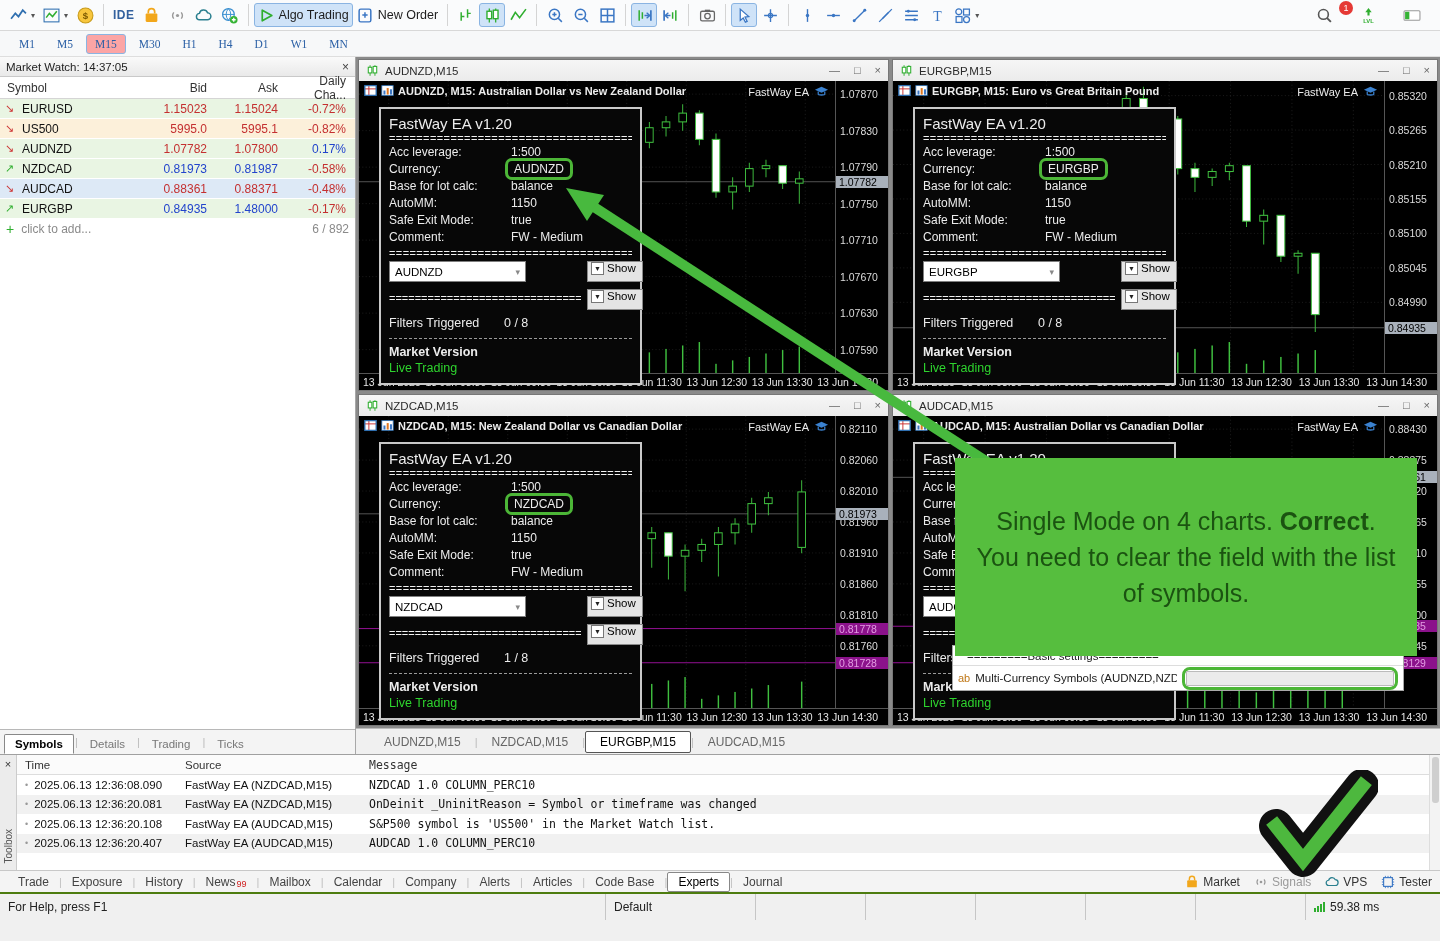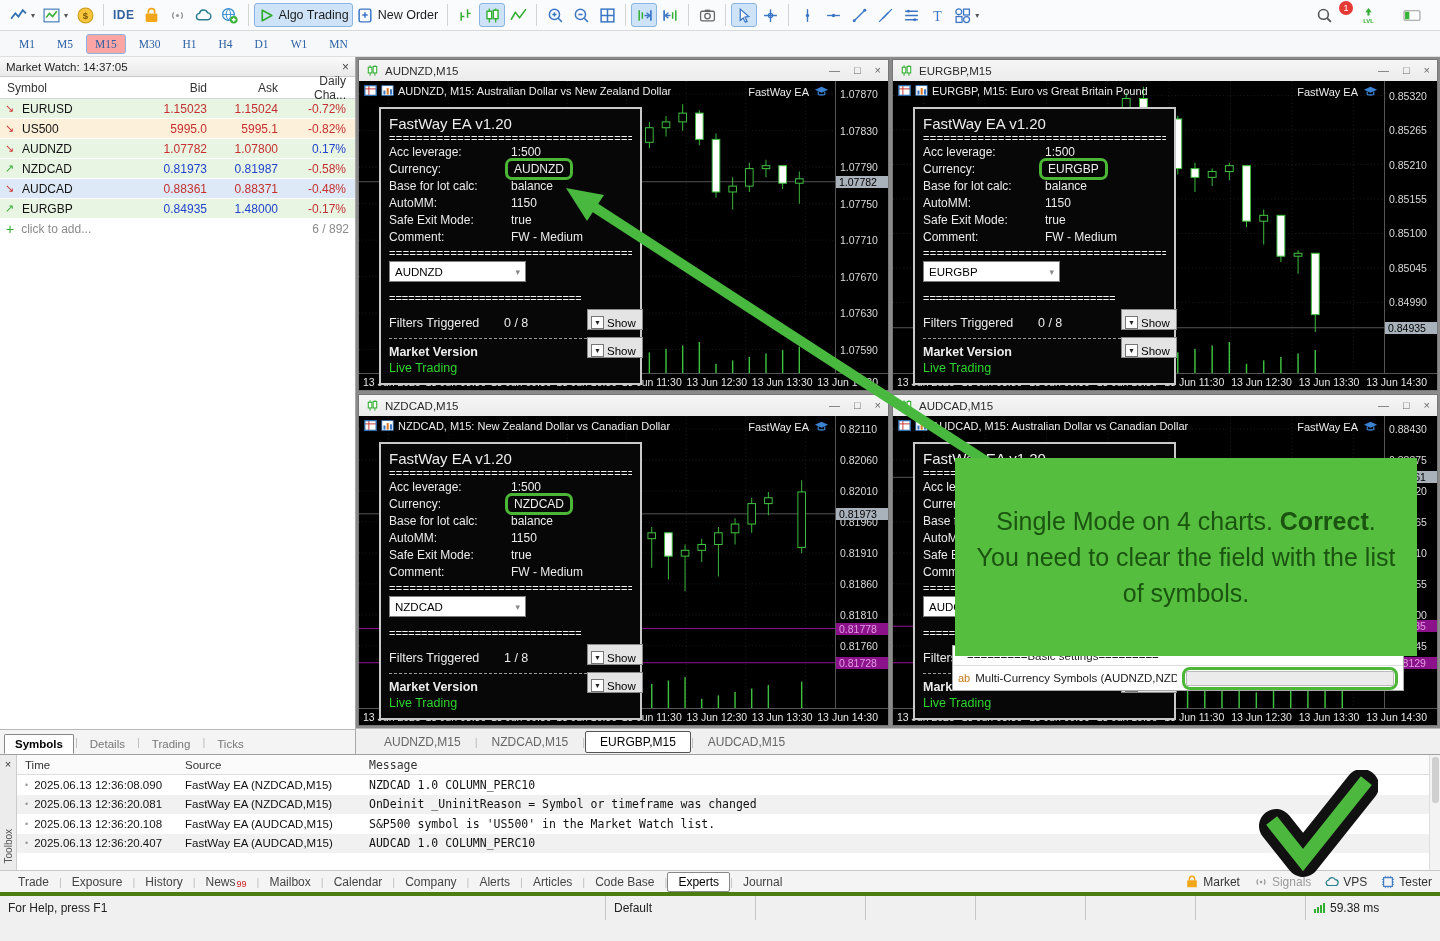--- a/index.html
+++ b/index.html
@@ -60,38 +60,38 @@
   .win-btns span { line-height:11px; }
   .chart-canvas { flex:1; position:relative; background:#000; overflow:hidden; }
   .plot-svg { position:absolute; left:0; top:0; right:53px; bottom:17px; width:calc(100% - 53px); height:calc(100% - 17px); }
   .price-scale { position:absolute; top:0; right:0; bottom:17px; width:53px; border-left:1px solid #555; font-size:10.5px; color:#dcdcdc; }
   .pl { position:absolute; left:4px; white-space:nowrap; }
   .ptag { position:absolute; left:0; right:0; padding:0 0 0 3px; font-size:10.5px; }
   .ptag.gray { background:#a9b1bb; color:#000; }
   .ptag.purple { background:#8b128b; color:#e39de3; }
   .time-axis { position:absolute; left:0; right:0; bottom:0; height:17px; border-top:1px solid #555; display:flex;
                justify-content:space-between; align-items:center; padding:0 10px 0 4px; font-size:10.5px; color:#e6e6e6; background:#000; }
-  .chart-header { position:absolute; top:3px; left:5px; display:flex; align-items:center; gap:4px; font-size:11px; color:#ececec; z-index:3; }
+  .chart-header { position:absolute; top:3px; left:5px; display:flex; align-items:center; gap:4px; font-size:11px; color:#ececec; z-index:3;font-weight:bold; }
   .chart-header svg { width:13px; height:13px; }
   .ea-corner { position:absolute; top:3px; right:59px; display:flex; align-items:center; gap:5px; font-size:11px; color:#ececec; z-index:3; }
   .ea-corner svg { width:15px; height:15px; }
   
   .ea-panel { position:absolute; left:20px; top:26px; width:263px; background:#070707; border:2px solid #c9c9c9;
               padding:5px 8px 8px 8px; z-index:4; color:#ececec; }
   .ea-title { font-size:15px; margin:1px 0 2px 0; }
   .ea-sep { font-size:11px; line-height:9px; letter-spacing:0.4px; height:9px; overflow:hidden; white-space:nowrap; color:#f2f2f2; margin:2px 0; }
   .ea-field { position:relative; height:17px; font-size:12px; }
   .ea-val { position:absolute; left:122px; top:0; }
   .cur-hl { display:inline-block; border:3px solid #4cb637; border-radius:7px; padding:0 6px; margin:-4px 0 0 -6px; line-height:16px; }
   .ea-rowA,.ea-rowB { position:relative; height:26px; margin-top:2px; }
   .ea-dd { position:absolute; left:0; top:1px; width:137px; height:21px; background:#fff; border:1px solid #7f7f7f;
            font-size:11.5px; color:#000; display:flex; align-items:center; padding:0 5px; }
   .ea-dd .caret { margin-left:auto; color:#888; font-size:9px; }
   .show-btn { position:absolute; left:198px; top:1px; height:21px; width:56px; background:#e4e4e4; border:1px solid #8a8a8a;
-              display:flex; align-items:flex-end; gap:3px; padding:0 3px; color:#000; font-size:11.5px;margin-top:48px; }
+              display:flex; align-items:flex-start; gap:3px; padding:0 3px; color:#000; font-size:11.5px; }
   .show-caret { width:13px; height:13px; background:#fff; border:1px solid #777; font-size:7px; display:flex; align-items:center; justify-content:center; color:#222; }
   .ea-rowB .ea-sep2 { position:absolute; left:0; top:6px; width:192px; font-size:11px; line-height:9px; height:9px; overflow:hidden; white-space:nowrap; color:#f2f2f2; }
   .ea-filters { position:relative; height:20px; font-size:12.5px; margin-top:2px; }
   .ea-filters .ea-val { left:115px; }
   .ea-dash { border-top:1px dashed #9a9a9a; margin:2px 0 6px 0; }
   .ea-mv { font-size:12.5px; font-weight:bold; }
   .ea-live { font-size:12.5px; color:#2ed42e; margin-top:2px; }
   
   .settings-overlay { position:absolute; left:59px; top:229px; width:452px; background:#fff; border:1px solid #a8a8a8; z-index:5; }
   .so-row1 { height:20px; border-bottom:1px solid #ddd; font-size:11.5px; color:#222; display:flex; align-items:center; padding-left:14px; }
@@ -124,21 +124,21 @@
   #bottom-tabs { height:22px; flex:none; background:#f4f4f4; border-top:1px solid #c8c8c8; display:flex; align-items:center; padding:0 8px; }
   .b-tab { font-size:12px; color:#444; padding:2px 10px; display:flex; align-items:flex-start; gap:1px; }
   .b-tab.active { background:#fff; border:1px solid #888; border-radius:2px; color:#000; }
   .b-sep { color:#c0c0c0; font-size:11px; }
   .news-badge { color:#d02020; font-size:9px; margin-top:4px; }
   #bt-right { margin-left:auto; display:flex; align-items:center; gap:14px; font-size:12px; color:#333; }
   .bt-ic { display:flex; align-items:center; gap:4px; }
   .bt-ic svg { width:14px; height:14px; }
   .bt-dim { color:#9a9a9a; }
   
-  #statusbar { height:28px; flex:none; background:#f0f0f0; border-top:4px solid #4d7c0f; display:flex; align-items:stretch; font-size:12px; color:#222; }
+  #statusbar { height:28px; flex:none; background:#f0f0f0; border-top:2px solid #4d7c0f; display:flex; align-items:stretch; font-size:12px; color:#222; }
   .sb-cell { border-left:1px solid #c6c6c6; display:flex; align-items:center; padding:0 8px; }
   #sb-help { flex:1; border-left:none; padding-left:8px; display:flex; align-items:center; }
   .sig-bars { display:flex; align-items:flex-end; gap:1px; margin-right:5px; }
   .sig-bars i { width:2px; background:#2fae2f; display:block; }
   
   #arrow-svg { position:absolute; left:0; top:0; width:1440px; height:941px; z-index:40; pointer-events:none; }
   #annotation-box { position:absolute; left:955px; top:458px; width:462px; height:198px; background:#56be3e; z-index:41;
                     display:flex; flex-direction:column; justify-content:center; text-align:center; color:#1b5311;
                     font-size:25px; line-height:36px; padding:4px 10px; }
   #check-svg { position:absolute; left:1258px; top:770px; width:120px; height:110px; z-index:42; pointer-events:none; }

